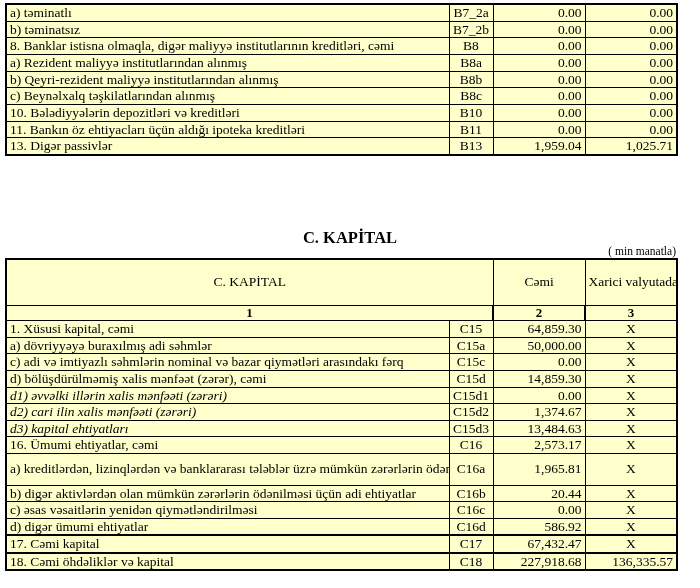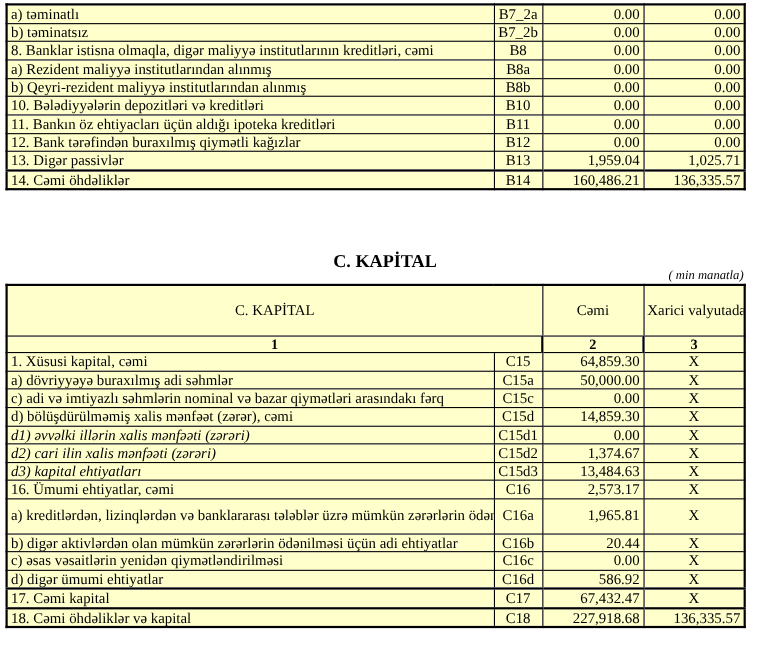--- a/index.html
+++ b/index.html
@@ -57,21 +57,21 @@
   .hdr-xarici{ font-weight: bold; font-size: 12.5px; text-align: center; border-left: 2px solid #000;
                white-space: normal; line-height: 14px; padding: 0 1px; }
   .hdr-num td { height: 12px; font-weight: bold; font-size: 13px; text-align: center; }
 
   .section-title {
     position: absolute; top: 228px; left: 0; width: 700px;
     text-align: center; font-weight: bold; font-size: 16.5px;
   }
   .unit-note {
     position: absolute; top: 245px; right: 24px;
-    font-style: italic; font-size: 11.5px;
+    font-size: 11.5px;
   }
 </style>
 </head>
 <body>
 
 <div class="page">
 
   <table class="tbl" id="tableB">
     <colgroup>
       <col style="width:443px">
@@ -104,48 +104,42 @@
           <td class="c-val bg-white">0.00</td>
           <td class="c-val bg-white">0.00</td>
         </tr>
         <tr>
           <td class="c-label ind1">b) Qeyri-rezident maliyyə institutlarından alınmış</td>
           <td class="c-code">B8b</td>
           <td class="c-val bg-white">0.00</td>
           <td class="c-val bg-white">0.00</td>
         </tr>
         <tr>
+          <td class="c-label ind1">c) Beynəlxalq təşkilatlarından alınmış</td>
+          <td class="c-code">B8c</td>
+          <td class="c-val bg-white">0.00</td>
+          <td class="c-val bg-white">0.00</td>
+        </tr>
+        <tr>
           <td class="c-label ind0">10. Bələdiyyələrin depozitləri və kreditləri</td>
           <td class="c-code">B10</td>
           <td class="c-val bg-white">0.00</td>
           <td class="c-val bg-white">0.00</td>
         </tr>
         <tr>
           <td class="c-label ind0">11. Bankın öz ehtiyacları üçün aldığı ipoteka kreditləri</td>
           <td class="c-code">B11</td>
-          <td class="c-val bg-white">0.00</td>
-          <td class="c-val bg-white">0.00</td>
-        </tr>
-        <tr>
-          <td class="c-label ind0">12. Bank tərəfindən buraxılmış qiymətli kağızlar</td>
-          <td class="c-code">B12</td>
           <td class="c-val bg-white">0.00</td>
           <td class="c-val bg-white">0.00</td>
         </tr>
         <tr>
           <td class="c-label ind0">13. Digər passivlər</td>
           <td class="c-code">B13</td>
           <td class="c-val bg-yellow">1,959.04</td>
           <td class="c-val bg-yellow">1,025.71</td>
-        </tr>
-        <tr class="total">
-          <td class="c-label ind0 bold">14. Cəmi öhdəliklər</td>
-          <td class="c-code bold">B14</td>
-          <td class="c-val bg-yellow bold">160,486.21</td>
-          <td class="c-val bg-yellow bold">136,335.57</td>
         </tr>
       </tbody>
   </table>
 
   <div class="section-title">C. KAPİTAL</div>
   <div class="unit-note">( min manatla)</div>
 
   <table class="tbl" id="tableC">
     <colgroup>
       <col style="width:443px">

